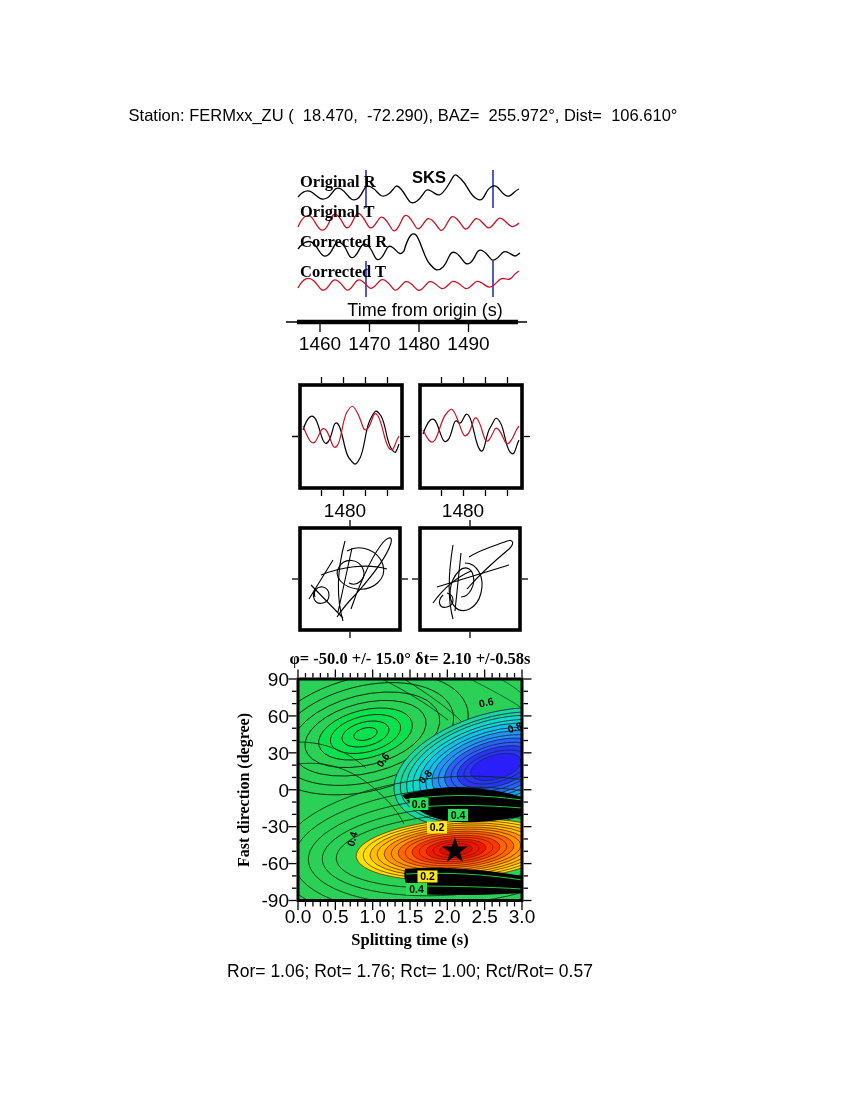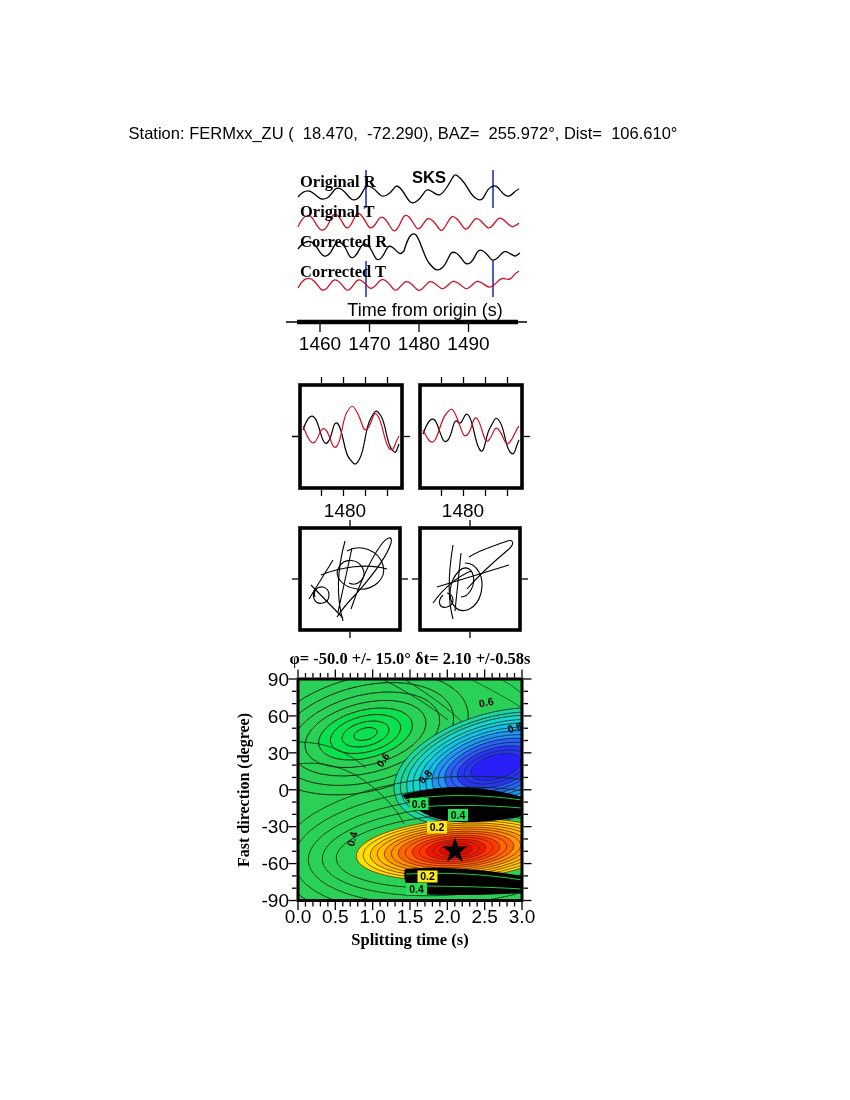--- a/index.html
+++ b/index.html
@@ -13,21 +13,22 @@
   .sans{font-family:"Liberation Sans",sans-serif;}
   .serb{font-family:"Liberation Serif",serif;font-weight:bold;}
   .tick{font-family:"Liberation Sans",sans-serif;font-size:19px;}
   .clab{font-family:"Liberation Sans",sans-serif;font-size:10.5px;font-weight:bold;}
 </style>
 </head>
 <body>
 
 <div id="canvas">
 
-  <div class="abs hdr" style="top:124px">Station: FERMxx_ZU (  18.470,  -72.290), BAZ=  255.972°, Dist=  106.610°</div>
+  <div class="abs hdr" style="top:106px">Station: FERMxx_ZU (  18.470,  -72.290), BAZ=  255.972°, Dist=  106.610°</div>
+  <div class="abs ftr" style="top:961px">Ror= 1.06; Rot= 1.76; Rct= 1.00; Rct/Rot= 0.57</div>
 
   <svg width="850" height="1100" viewBox="0 0 850 1100">
 
     <g>
       <line x1="366" y1="170" x2="366" y2="208" stroke="#2233bb" stroke-width="1.6"></line>
       <line x1="366" y1="261" x2="366" y2="297" stroke="#2233bb" stroke-width="1.6"></line>
       <line x1="493" y1="170" x2="493" y2="208" stroke="#2233bb" stroke-width="1.6"></line>
       <line x1="493" y1="261" x2="493" y2="297" stroke="#2233bb" stroke-width="1.6"></line>
 
       <path d="M298,197 C303,191 308,189 313,193 S321,201 327,198 S334,185 341,189 S350,203 357,199 S363,183 371,187 S379,199 387,195 S394,181 401,189 S409,207 417,201 S424,187 431,191 S439,199 447,187 S453,171 461,179 S469,195 477,199 S484,191 491,187 S499,191 505,195 S513,191 519,189" fill="none" stroke="#000" stroke-width="1.3"></path>

